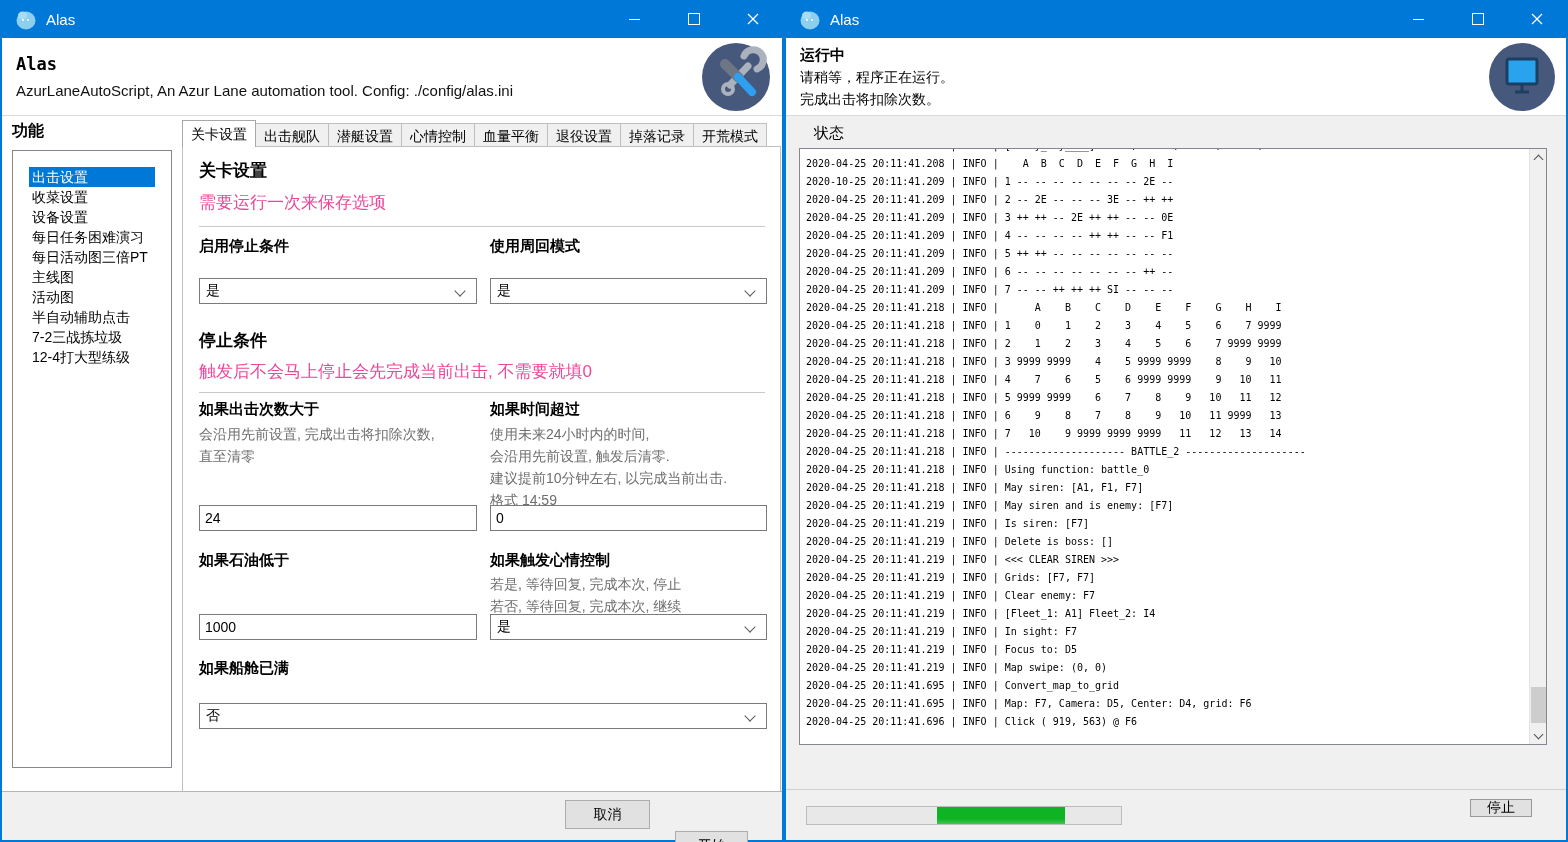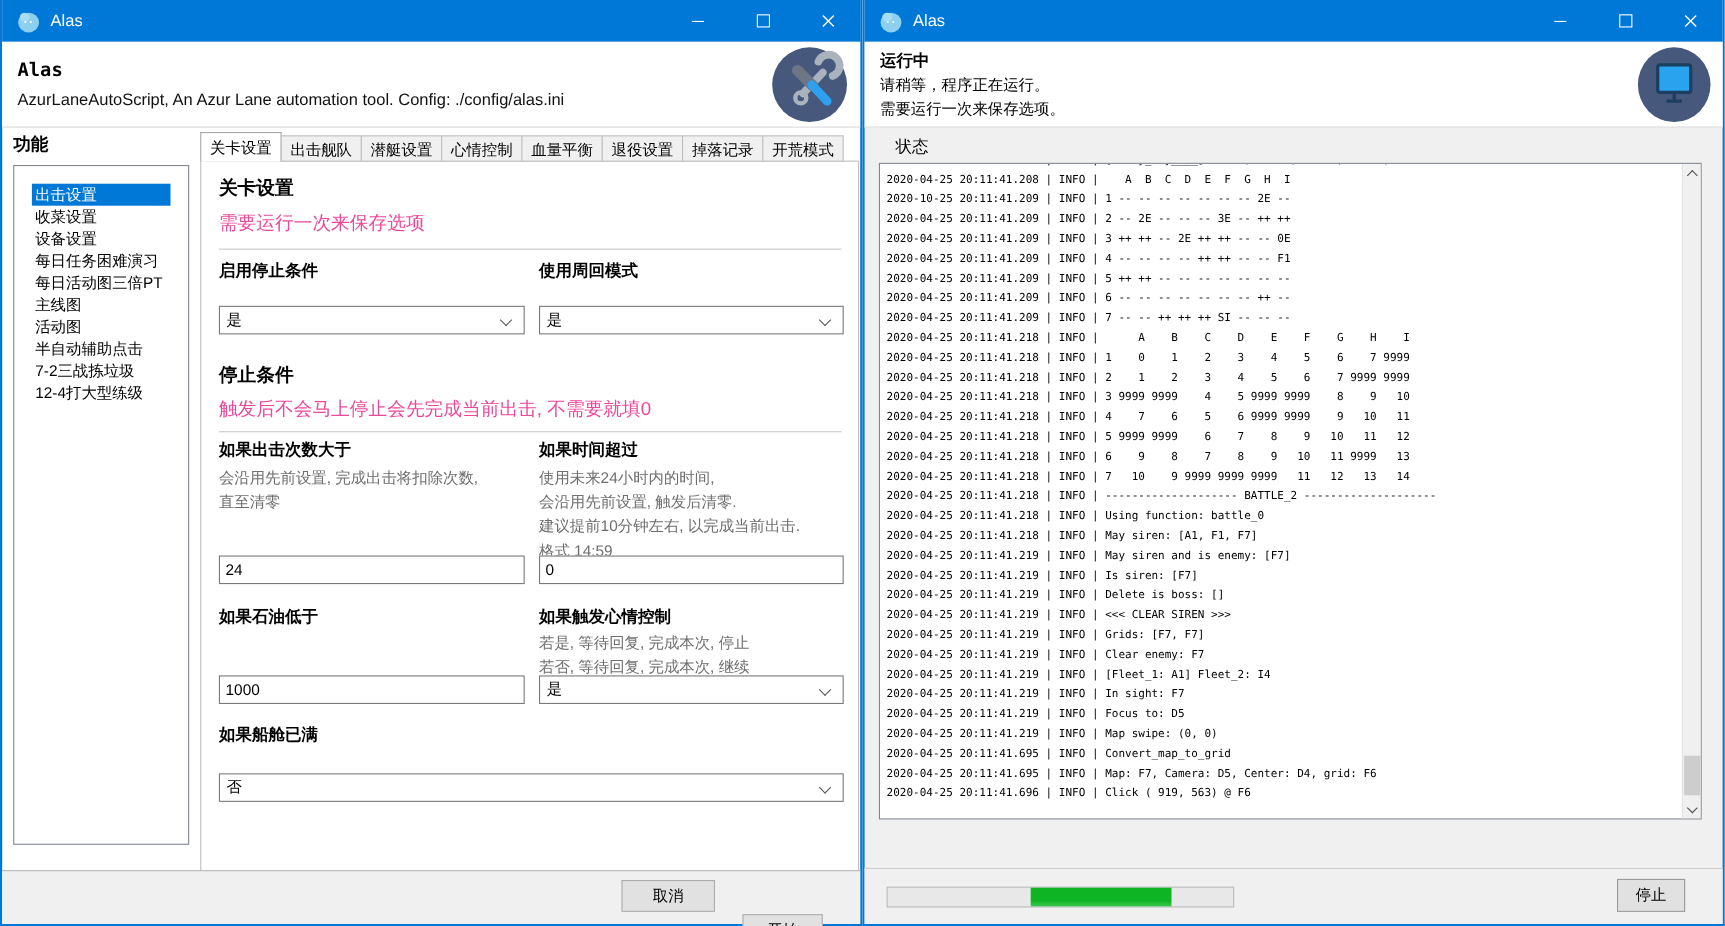--- a/index.html
+++ b/index.html
@@ -53,21 +53,21 @@
   input.ctl{padding:0 5px;font-family:"Liberation Sans",sans-serif;}
   .col-l{left:16px;width:278px;}
   .col-r{left:307px;width:277px;}
   
   .footer{position:absolute;left:0;right:0;bottom:0;height:48px;background:#f0f0f0;
           border-top:1px solid #b5b5b5;}
   .btn{position:absolute;box-sizing:border-box;background:#e1e1e1;border:1px solid #adadad;
        font-size:14px;display:flex;align-items:center;justify-content:center;cursor:default;}
   #btn-cancel{left:563px;top:8px;width:85px;height:29px;}
   #btn-start{left:673px;top:8px;width:73px;height:29px;margin-top:31px;}
-  #btn-stop{left:684px;top:9px;width:62px;height:30px;border-color:#999;}
+  #btn-stop{left:684px;top:9px;width:62px;height:18px;border-color:#999;}
   
   .status-label{position:absolute;left:28px;top:124px;font-size:15px;}
   .logbox{position:absolute;left:13px;top:148px;width:748px;height:597px;background:#fff;
           border:1px solid #828790;box-sizing:border-box;overflow:hidden;}
   .log-lines{position:absolute;left:6px;top:0;right:17px;bottom:0;margin-top:-12px;overflow:hidden;}
   .log-line{font-family:"DejaVu Sans Mono",monospace;font-size:10px;line-height:18px;white-space:pre;}
   .scrollbar{position:absolute;right:0;top:0;width:17px;height:100%;background:#f0f0f0;
              border-left:1px solid #e3e3e3;box-sizing:border-box;}
   .sb-arrow{position:absolute;left:0;width:17px;height:17px;display:flex;align-items:center;justify-content:center;}
   .sb-up{top:0;}
@@ -249,21 +249,21 @@
           <line x1="1" y1="1" x2="11" y2="11" stroke="#fff" stroke-width="1.3"></line>
           <line x1="11" y1="1" x2="1" y2="11" stroke="#fff" stroke-width="1.3"></line>
         </svg>
       </div>
     </div>
   </div>
 
   <div class="app-header">
     <div class="run-title">运行中</div>
     <div class="run-l1">请稍等，程序正在运行。</div>
-    <div class="run-l2">需要运行一次来保存选项。</div>
+    <div class="run-l2">完成出击将扣除次数。</div>
     <svg class="hdr-icon" width="68" height="72" viewBox="0 0 68 72">
       <ellipse cx="34" cy="36" rx="33" ry="34" fill="#46587c"></ellipse>
       <rect x="19" y="18" width="30" height="25" rx="2" fill="#2aa3ee" stroke="#1c3f61" stroke-width="3"></rect>
       <line x1="34" y1="43" x2="34" y2="50" stroke="#1c3f61" stroke-width="3"></line>
       <line x1="27" y1="51" x2="41" y2="51" stroke="#1c3f61" stroke-width="3"></line>
     </svg>
   </div>
 
   <div class="status-label">状态</div>
 

